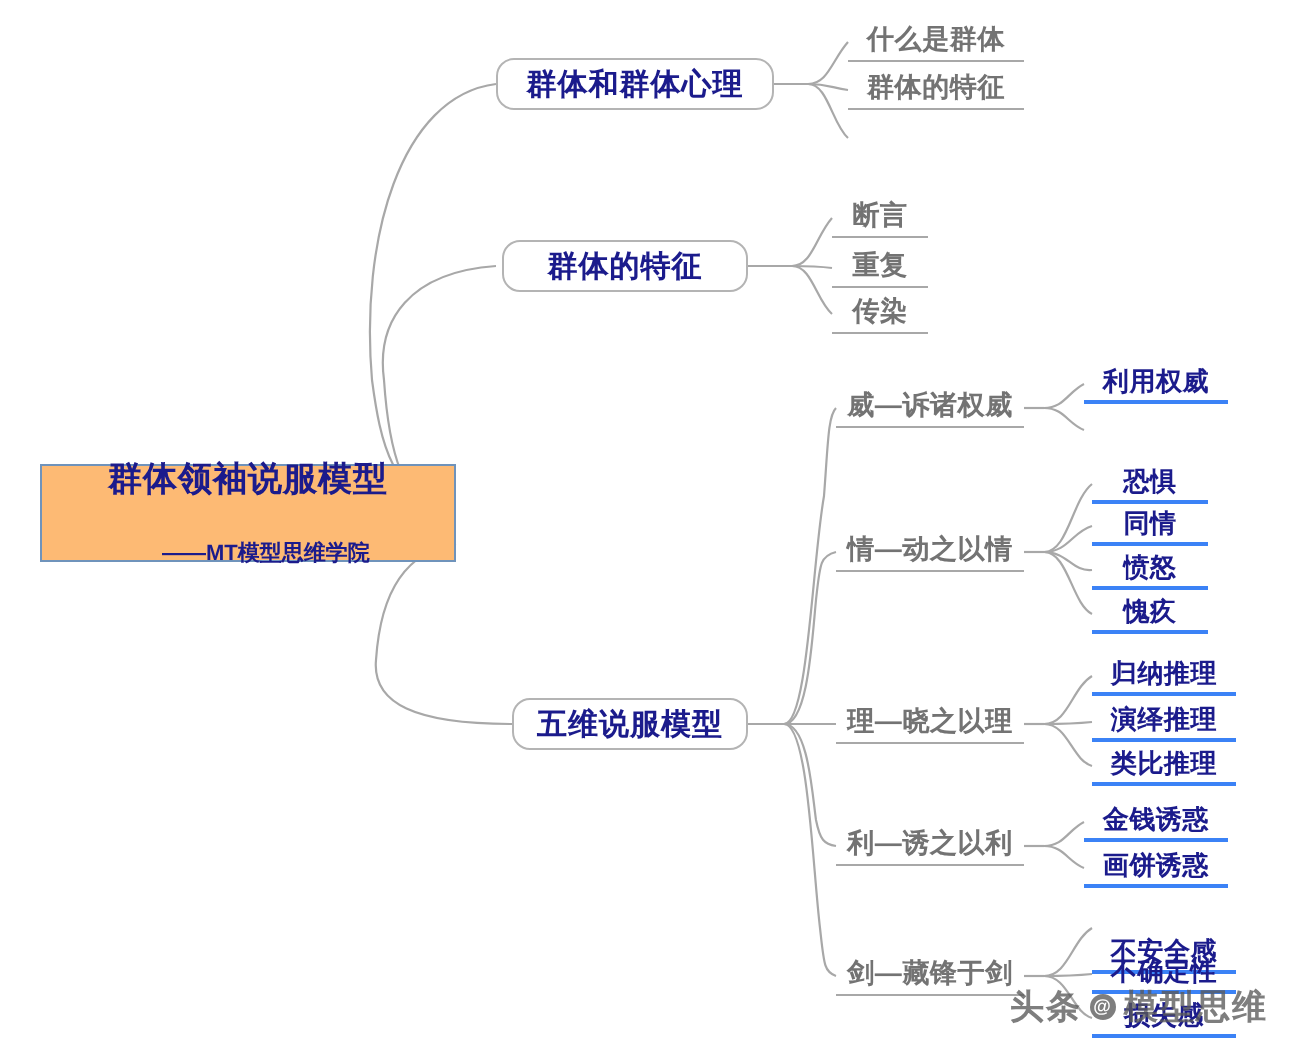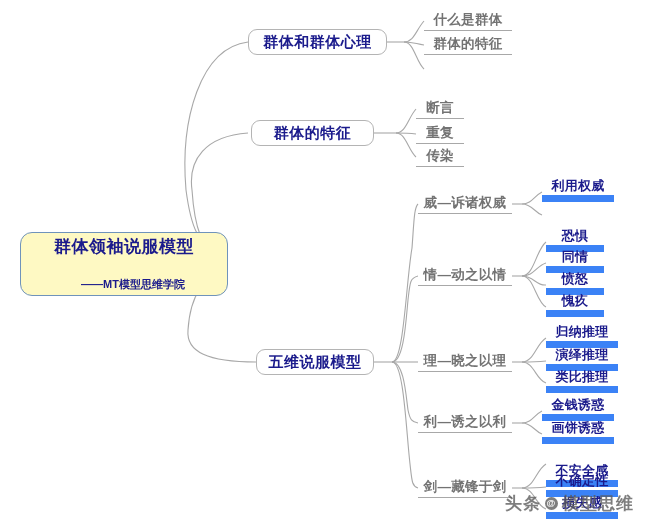--- a/index.html
+++ b/index.html
@@ -28,24 +28,24 @@
   .node {
     position: absolute;
     box-sizing: border-box;
     white-space: nowrap;
   }
   
   .root-node {
     left: 20px;
     top: 232px;
     width: 208px;
-    height: 64px;
-    background: #fef9c3;
+    height: 49px;
+    background: #fdba74;
     border: 1px solid #6f93bb;
-    border-radius: 12px;
+    border-radius: 0;
     display: flex;
     flex-direction: column;
     align-items: center;
     justify-content: center;
     padding-top: 2px;
   }
   .root-title {
     font-size: 17px;
     font-weight: bold;
     color: #1b1b8c;
@@ -92,21 +92,21 @@
     font-weight: bold;
     color: #737373;
     letter-spacing: 0.3px;
   }
   
   .leaf-node {
     height: 20px;
     display: flex;
     align-items: flex-end;
     justify-content: center;
-    border-bottom: 7px solid #3b82f6;
+    border-bottom: 2px solid #3b82f6;
     padding: 0 6px;
   }
   .leaf-label {
     font-size: 13px;
     font-weight: bold;
     color: #1b1b8c;
     letter-spacing: 0.3px;
   }
   
   .watermark {

